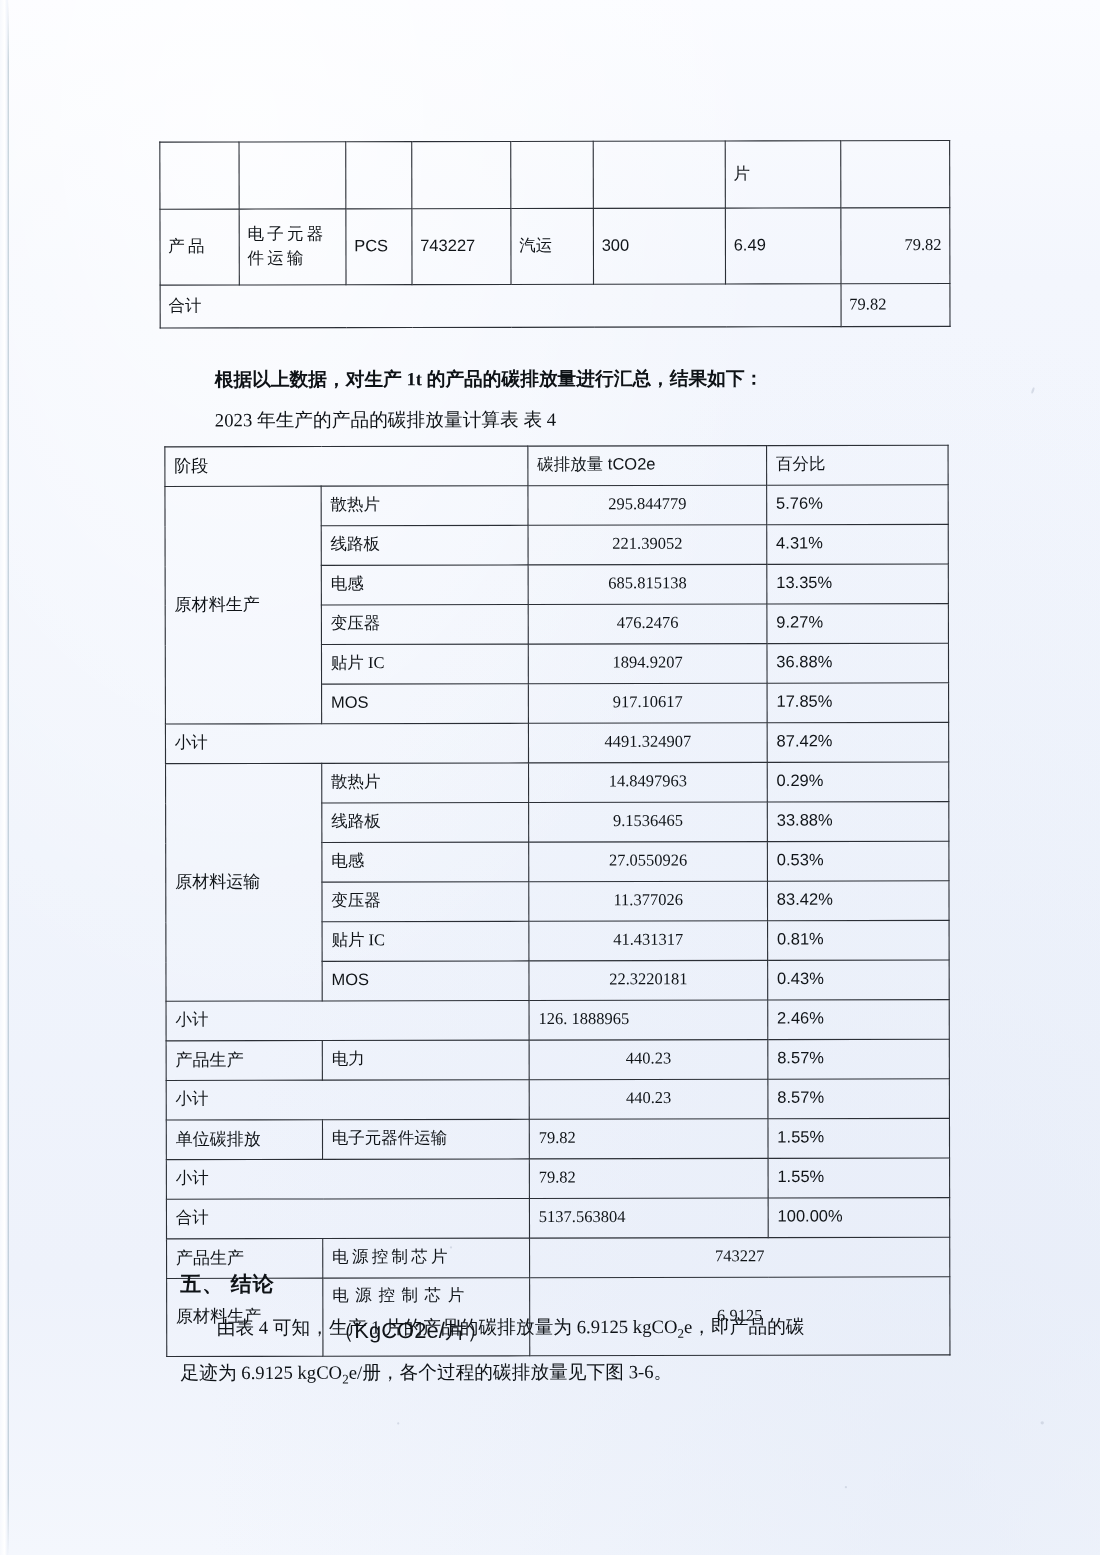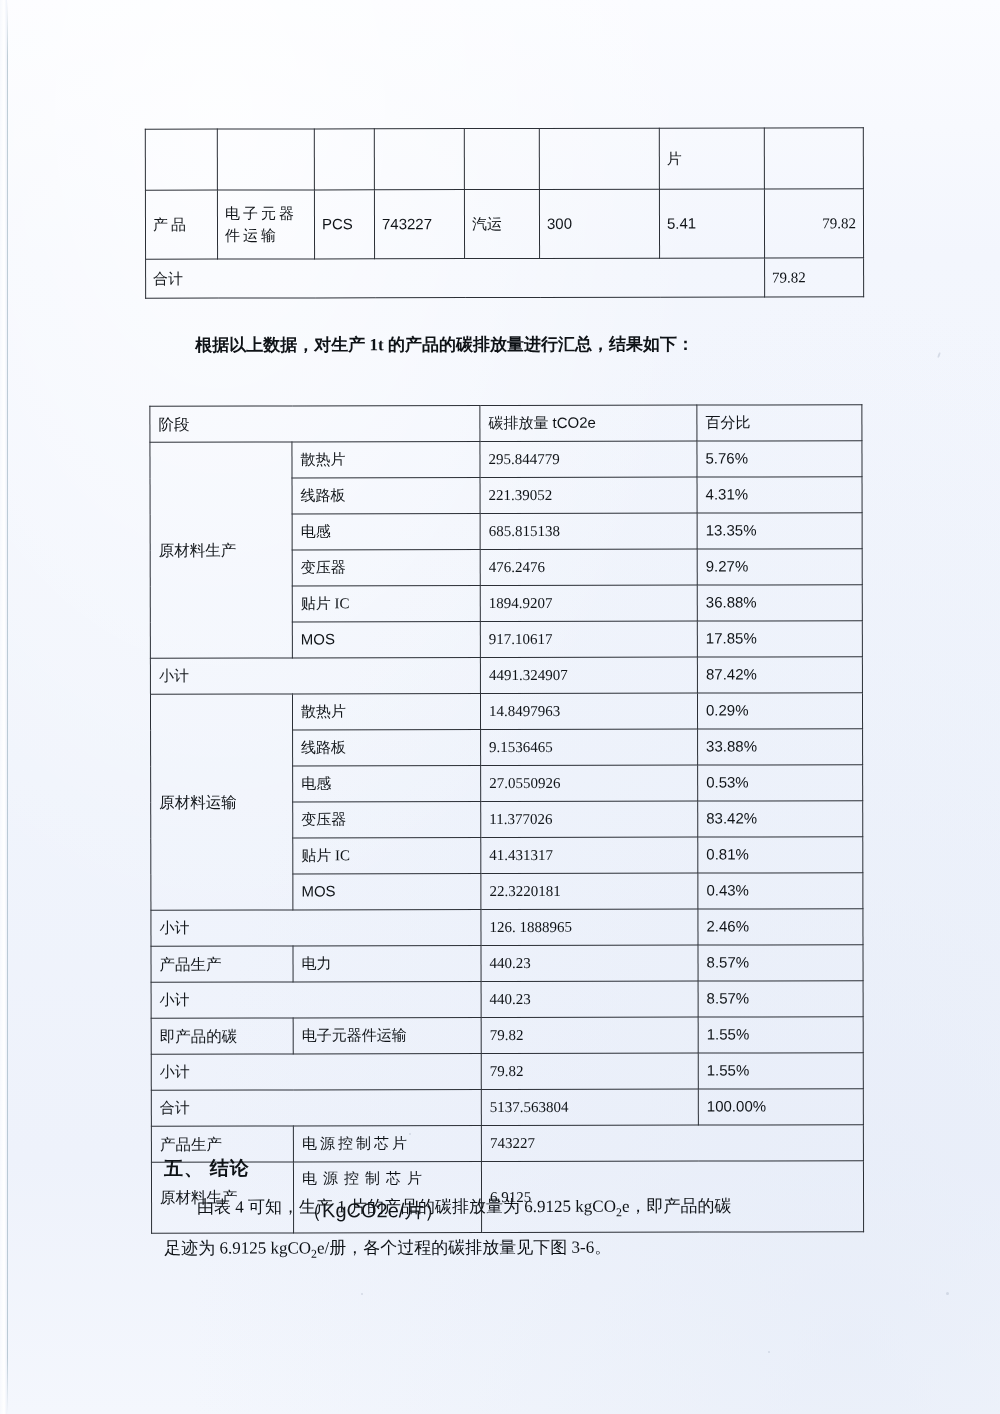--- a/index.html
+++ b/index.html
@@ -79,21 +79,21 @@
   .ta-r { text-align: right; }
 
   
   #table-main { left: 150px; top: 405px; width: 712px; }
   #table-main td {
     font-size: 15px;
     height: 31px;
     padding: 2px 8px;
   }
   #table-main td.stage { font-size: 15.5px; }
-  #table-main td.val  { font-family: "Liberation Serif","DejaVu Serif",serif; }
+  #table-main td.val  { font-family: "Liberation Serif","DejaVu Serif",serif; text-align: center; }
   .sans { font-family: "Liberation Sans","DejaVu Sans",sans-serif; font-size: 20px; }
 
   
   .para {
     position: absolute;
     color: #0e1216;
     font-family: "Liberation Serif","DejaVu Serif",serif;
     font-size: 17px;
     line-height: 1.75;
     white-space: nowrap;
@@ -148,31 +148,32 @@
         <td>片</td>
         <td></td>
       </tr>
       <tr class="r-data">
         <td class="cn-sp">产品</td>
         <td class="cn-sp">电子元器件运输</td>
         <td class="sans">PCS</td>
         <td class="sans">743227</td>
         <td>汽运</td>
         <td class="sans">300</td>
-        <td class="sans">5.41</td>
+        <td class="sans">6.49</td>
         <td class="num-serif ta-r">79.82</td>
       </tr>
       <tr class="r-total">
         <td colspan="7">合计</td>
         <td class="num-serif">79.82</td>
       </tr>
     </tbody>
   </table>
 
   <div class="para" id="p-intro">根据以上数据，对生产 1t 的产品的碳排放量进行汇总，结果如下：</div>
+  <div class="para" id="p-tabcap">2023 年生产的产品的碳排放量计算表  表 4</div>
 
   <table class="tbl" id="table-main">
     <colgroup>
       <col style="width:142px">
         <col style="width:188px">
       <col style="width:217px">
         <col style="width:165px">
     </colgroup>
     <tbody>
 
@@ -262,21 +263,21 @@
         <td class="sans val">440.23</td>
         <td class="sans">8.57%</td>
       </tr>
       <tr>
         <td colspan="2">小计</td>
         <td class="sans val">440.23</td>
         <td class="sans">8.57%</td>
       </tr>
 
       <tr>
-        <td class="stage">即产品的碳</td>
+        <td class="stage">单位碳排放</td>
         <td>电子元器件运输</td>
         <td class="num-serif">79.82</td>
         <td class="sans">1.55%</td>
       </tr>
       <tr>
         <td colspan="2">小计</td>
         <td class="num-serif">79.82</td>
         <td class="sans">1.55%</td>
       </tr>
 

